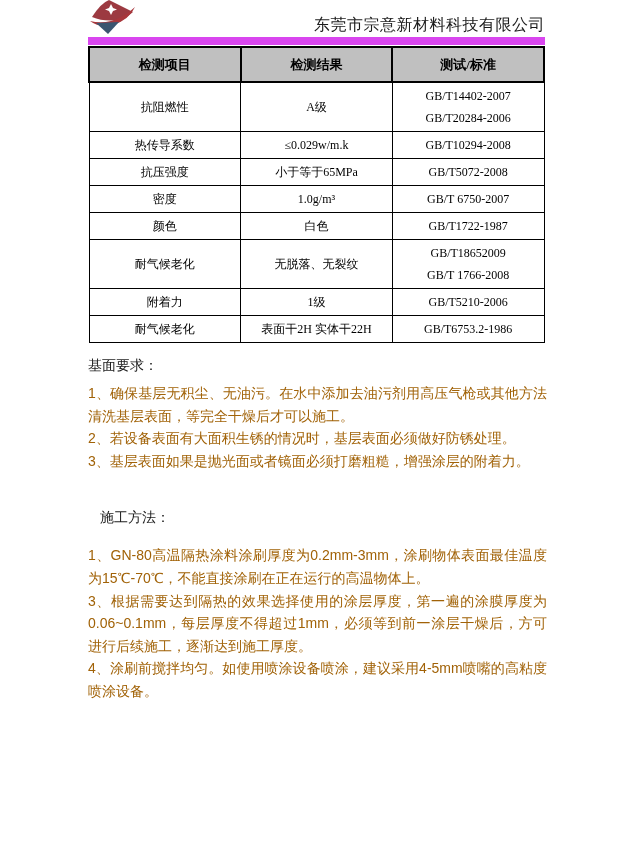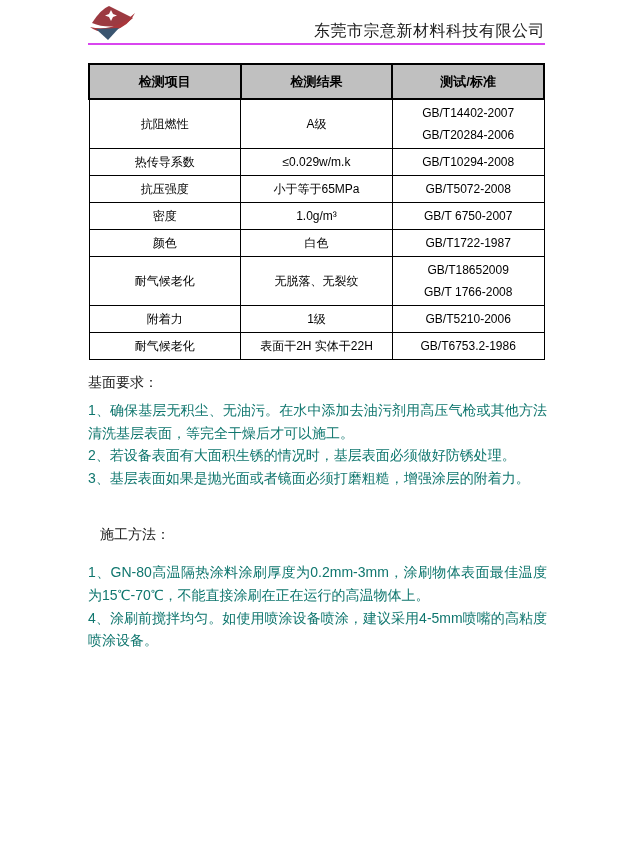--- a/index.html
+++ b/index.html
@@ -14,40 +14,40 @@
     position: relative;
     width: 631px; height: 859px;
     background: #ffffff;
     padding: 6px 86px 0 88px;
   }
   
   .doc-header {
     display: flex;
     align-items: flex-end;
     justify-content: space-between;
-    border-bottom: 2px solid #d946ef;
+    border-bottom: 8px solid #d946ef;
     padding-bottom: 2px;
     height: 39px;
     gap: 36px;
   }
   .logo-wrap { width: 48px; height: 37px; }
   .company-name {
     font-family: "Liberation Serif", "DejaVu Serif", serif;
     font-size: 16px;
     color: #1a1a1a;
     letter-spacing: 0.5px;
     line-height: 1;
     padding-bottom: 2px;
   }
   
   table.test-table {
     width: 457px;
-    margin-top: 18px;
+    margin-top: 1px;
     border-collapse: collapse;
-    font-family: Liberation Sans, sans-serif;
+    font-family: Liberation Serif, serif;
     color: #000;
     table-layout: fixed;
   }
   table.test-table th {
     background: #c0c0c0;
     border: 2px solid #000;
     height: 35px;
     font-size: 13px;
     font-weight: bold;
     text-align: center;
@@ -73,21 +73,21 @@
     font-size: 14px;
     font-weight: normal;
     color: #1a1a1a;
   }
   .sub-heading.surface { margin: 14px 0 7px 0; }
   .sub-heading.method  { margin: 37px 0 17px 12px; }
   .para-group { width: 459px; }
   .para {
     font-size: 14px;
     line-height: 22.6px;
-    color: #0f766e;
+    color: #a16207;
     text-align: justify;
   }
 </style>
 </head>
 <body>
 
 <div class="page">
 
   <div class="doc-header">
     <div class="logo-wrap">
@@ -175,16 +175,17 @@
   <div class="sub-heading surface">基面要求：</div>
   <div class="para-group">
       <p class="para">1、确保基层无积尘、无油污。在水中添加去油污剂用高压气枪或其他方法清洗基层表面，等完全干燥后才可以施工。</p>
       <p class="para">2、若设备表面有大面积生锈的情况时，基层表面必须做好防锈处理。</p>
       <p class="para">3、基层表面如果是抛光面或者镜面必须打磨粗糙，增强涂层的附着力。</p>
     </div>
 
   <div class="sub-heading method">施工方法：</div>
   <div class="para-group">
       <p class="para">1、GN-80高温隔热涂料涂刷厚度为0.2mm-3mm，涂刷物体表面最佳温度为15℃-70℃，不能直接涂刷在正在运行的高温物体上。</p>
+      <p class="para">3、根据需要达到隔热的效果选择使用的涂层厚度，第一遍的涂膜厚度为0.06~0.1mm，每层厚度不得超过1mm，必须等到前一涂层干燥后，方可进行后续施工，逐渐达到施工厚度。</p>
       <p class="para">4、涂刷前搅拌均匀。如使用喷涂设备喷涂，建议采用4-5mm喷嘴的高粘度喷涂设备。</p>
     </div>
 
 </div>
 
 </body></html>

